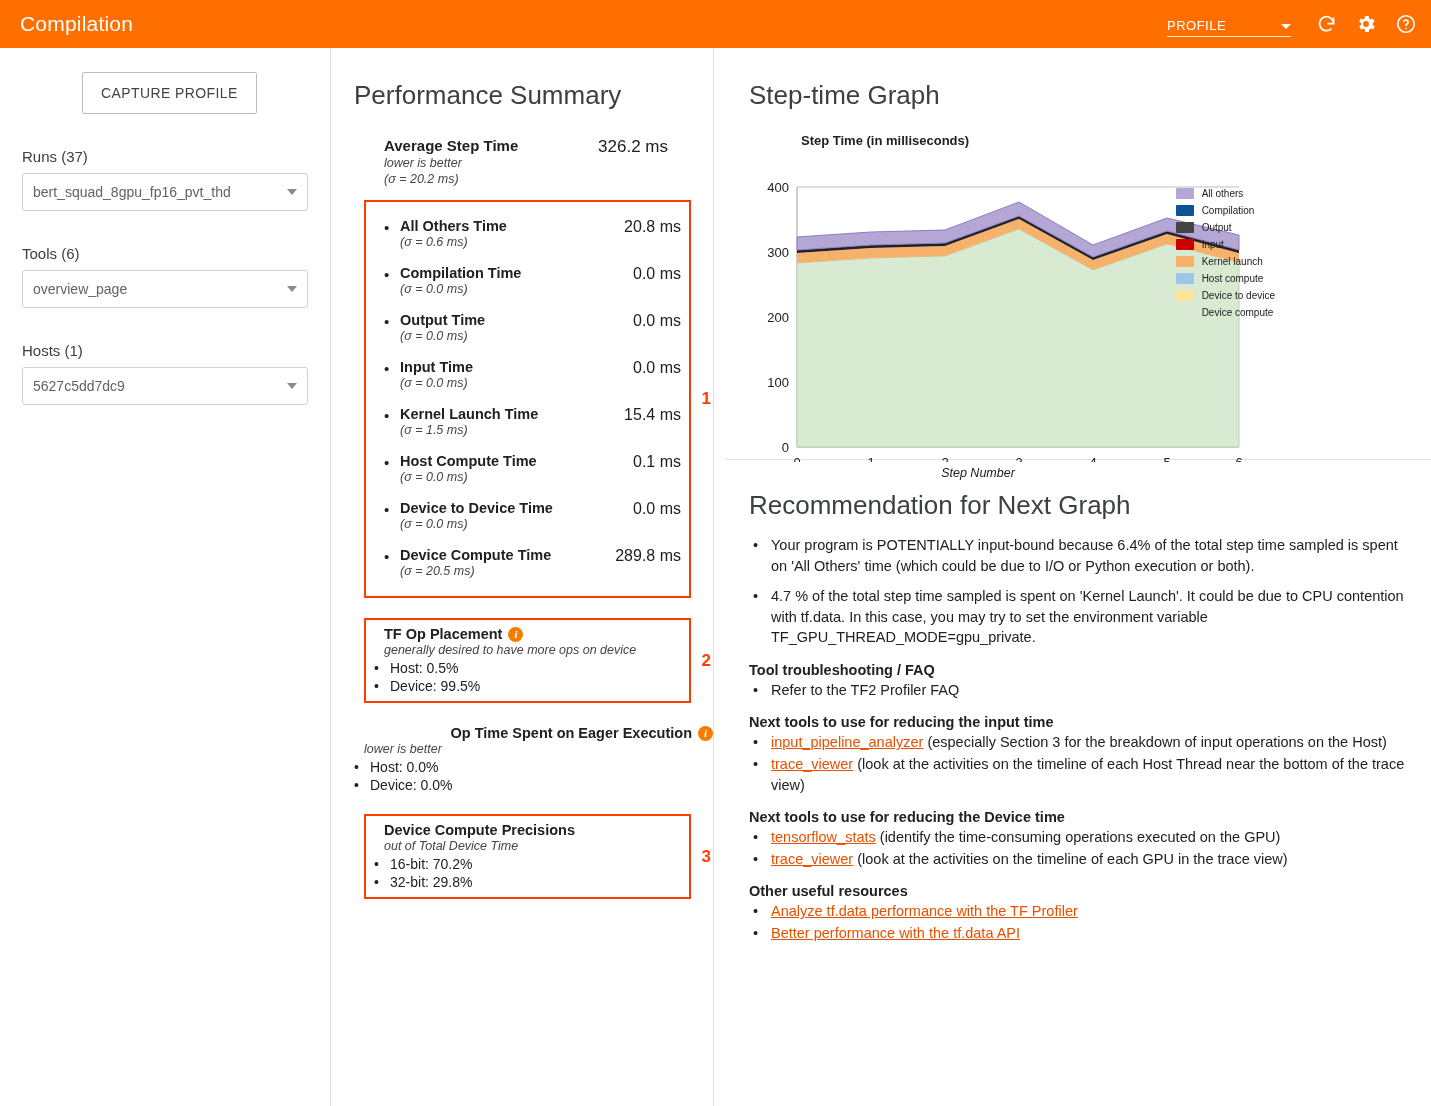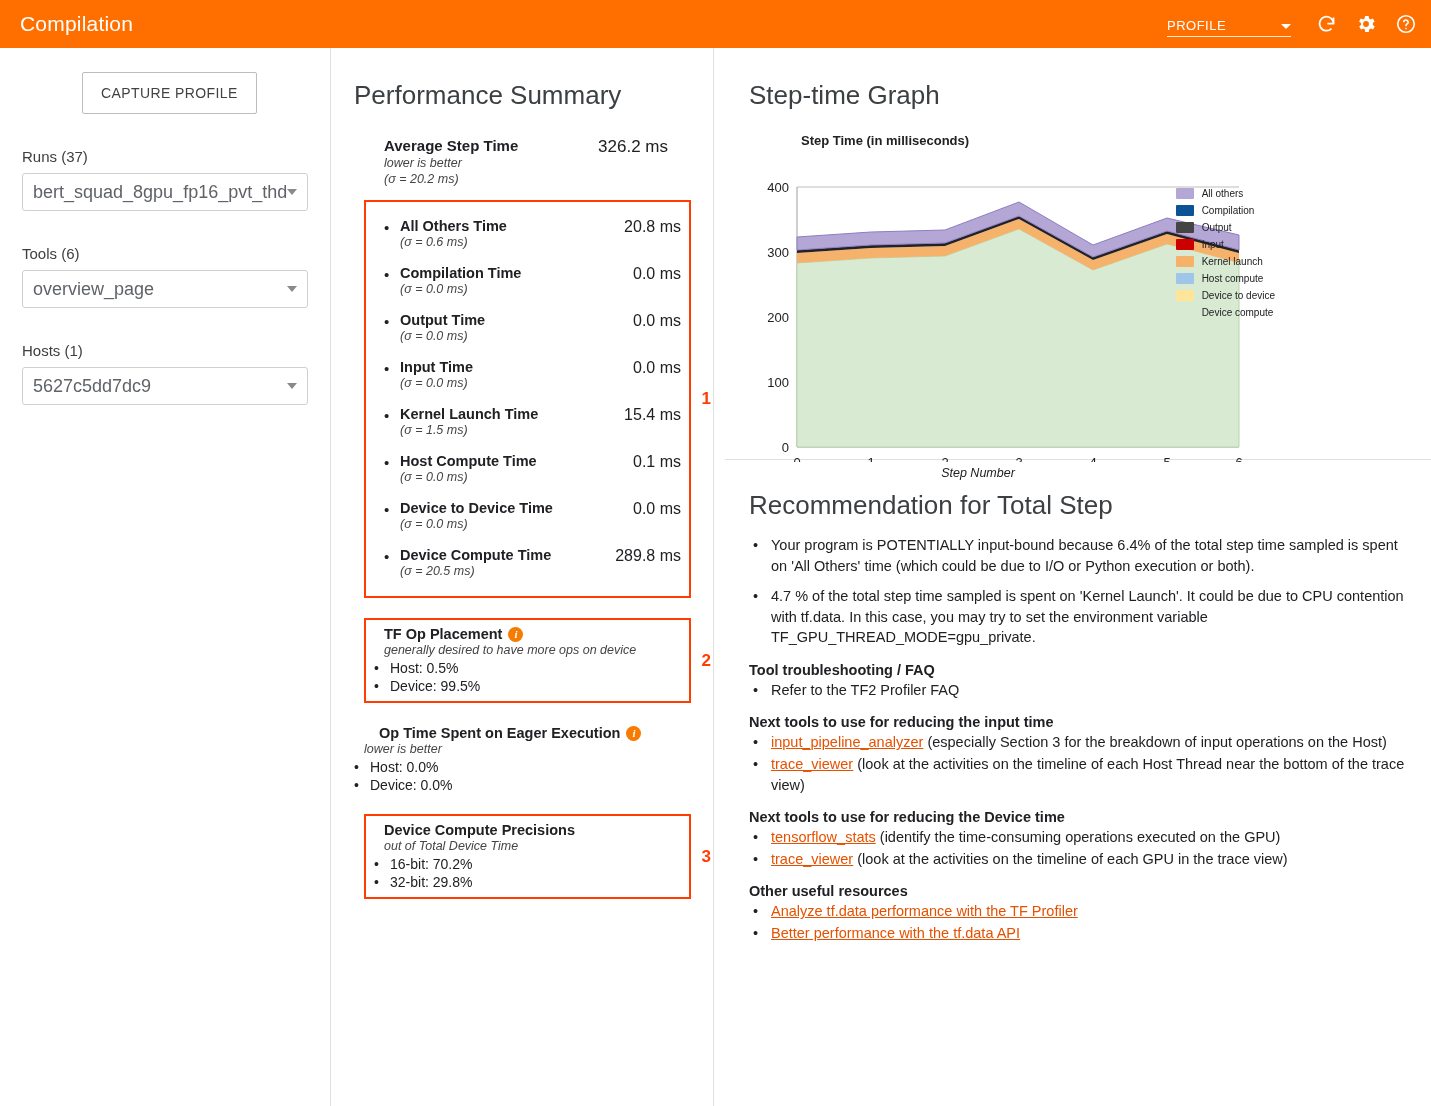--- a/index.html
+++ b/index.html
@@ -83,21 +83,21 @@
     color: #3c4043;
     margin-bottom: 8px;
   }
   .select-box {
     border: 1px solid #d0d0d0;
     border-radius: 3px;
     height: 38px;
     display: flex;
     align-items: center;
     padding: 0 10px;
-    font-size: 18px;
+    font-size: 14px;
     color: #5f6368;
     cursor: pointer;
     background: #fff;
   }
   .select-box .caret {
     margin-left: auto;
     width: 0; height: 0;
     border-left: 5px solid transparent;
     border-right: 5px solid transparent;
     border-top: 6px solid #8a8a8a;
@@ -421,21 +421,21 @@
         <span class="bullet">•</span>
         <span>Host: 0.5%</span>
       </div>
       <div class="kv">
         <span class="bullet">•</span>
         <span>Device: 99.5%</span>
       </div>
     </div>
 
     <div class="plain-sec">
-      <div class="sec-title" style="margin-left:15px;">
+      <div class="sec-title" style="margin-left:8px;justify-content:flex-end;">
         <span>Op Time Spent on Eager Execution</span>
         <span class="info-i">i</span>
       </div>
       <div class="sec-sub" style="margin-left:0;">lower is better</div>
       <div class="kv" style="margin-left:-10px;">
         <span class="bullet">•</span>
         <span>Host: 0.0%</span>
       </div>
       <div class="kv" style="margin-left:-10px;">
         <span class="bullet">•</span>
@@ -530,21 +530,21 @@
               <span class="legend-swatch" style="background:#d9ead3"></span>
               <span>Device compute</span>
             </div>
           </div>
         </div>
         <div class="x-axis-label">Step Number</div>
       </div>
     </div>
 
     <div class="rec-card">
-      <div class="rec-title">Recommendation for Total Step</div>
+      <div class="rec-title">Recommendation for Next Graph</div>
       <ul class="rec-list">
         <li>
           <span class="bullet">•</span>
           <span>Your program is POTENTIALLY input-bound because 6.4% of the total step time sampled is spent on 'All Others' time (which could be due to I/O or Python execution or both).</span>
         </li>
         <li>
           <span class="bullet">•</span>
           <span>4.7 % of the total step time sampled is spent on 'Kernel Launch'. It could be due to CPU contention with tf.data. In this case, you may try to set the environment variable TF_GPU_THREAD_MODE=gpu_private.</span>
         </li>
       </ul>

